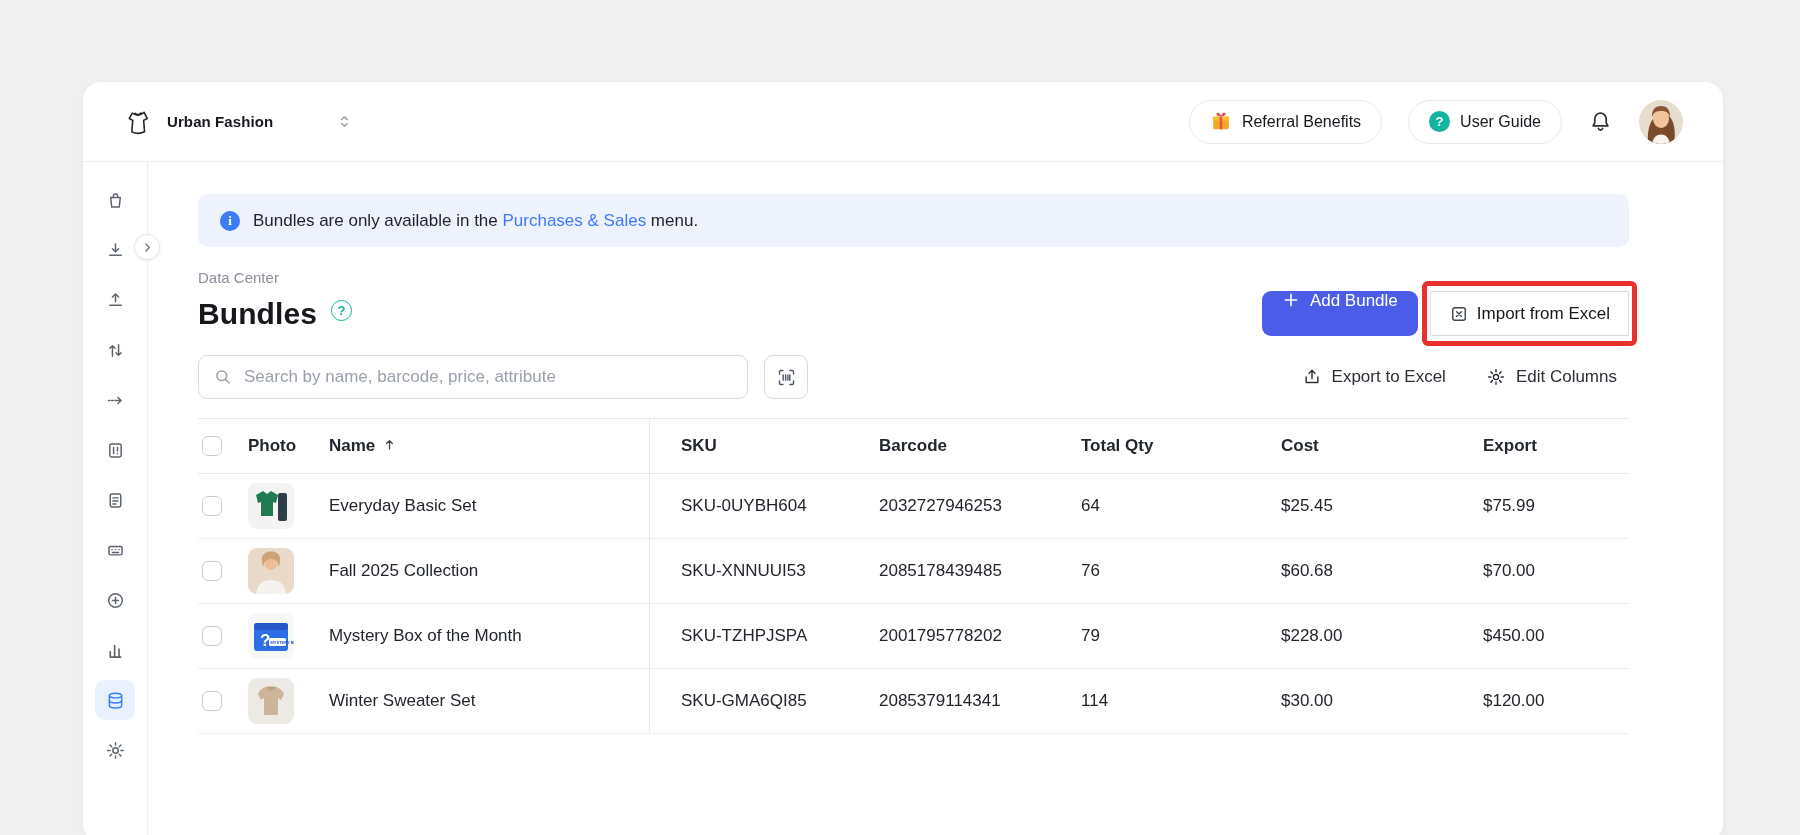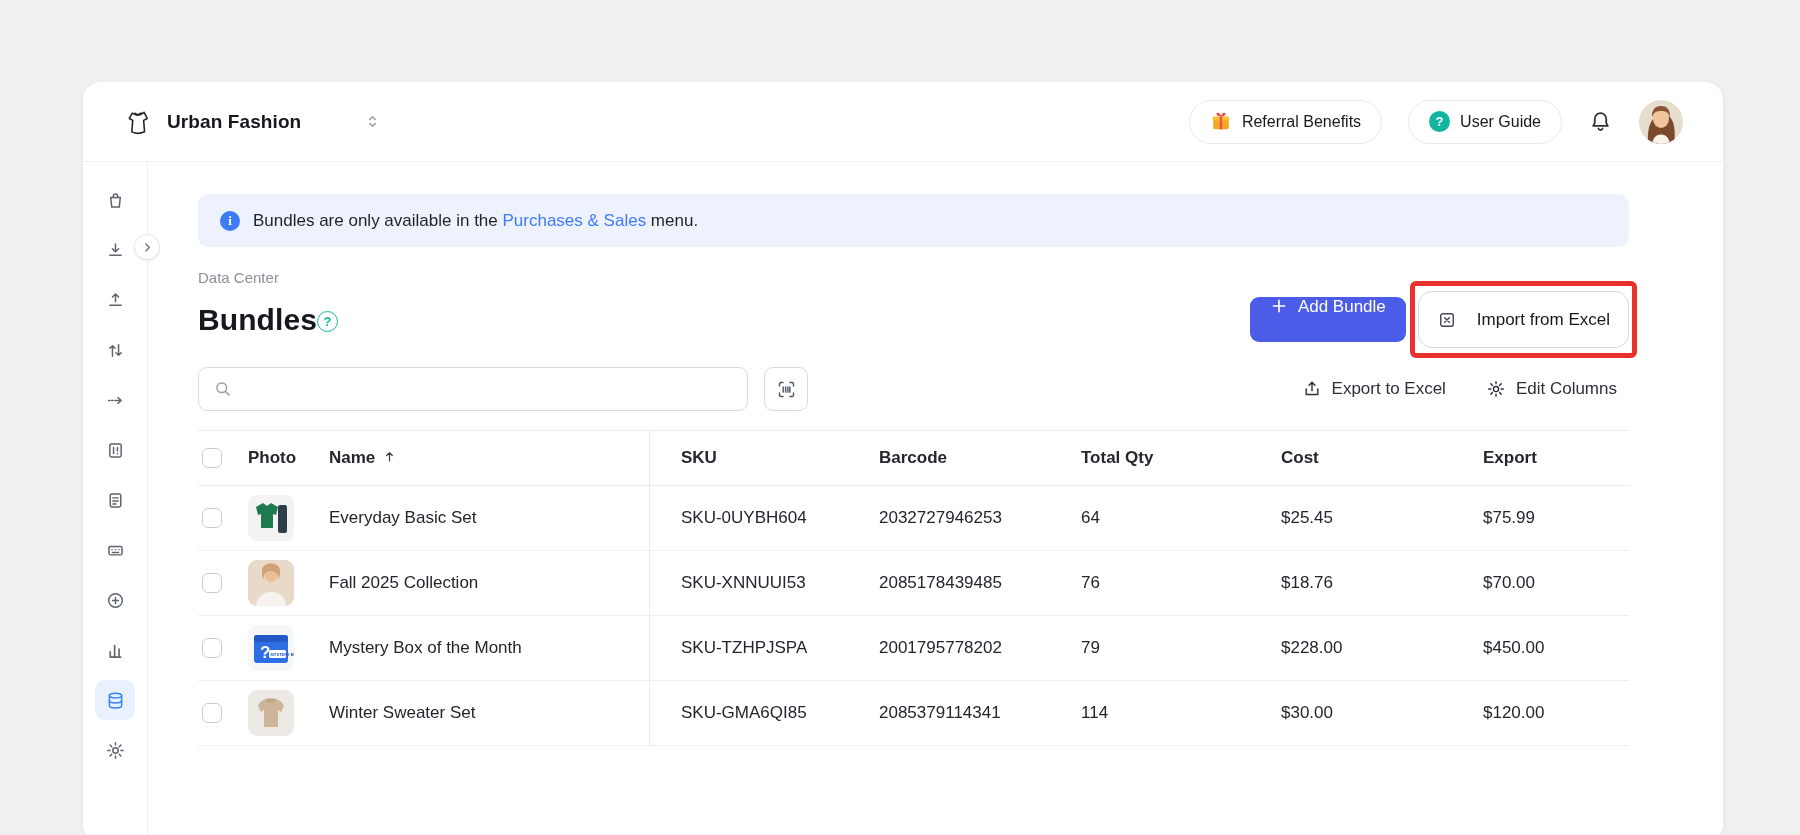--- a/index.html
+++ b/index.html
@@ -5,21 +5,21 @@
   *{margin:0;padding:0;box-sizing:border-box}
   html,body{width:1800px;height:835px}
   body{font-family:"Liberation Sans",sans-serif;background:#f0f0f1;position:relative;overflow:hidden;color:#1f2329}
 
   .app-card{position:absolute;left:83px;top:82px;width:1640px;height:760px;background:#fff;
     border-radius:18px;box-shadow:0 2px 8px rgba(20,24,40,.05);display:flex;flex-direction:column;overflow:hidden}
 
   
   .topbar{height:80px;min-height:80px;display:flex;align-items:center;padding:0 40px;border-bottom:1px solid #edeff2}
   .brand-logo{width:30px;height:30px;flex:none}
-  .brand-name{font-size:19px;font-weight:700;margin-left:14px;color:#16181d;letter-spacing:.1px}
+  .brand-name{font-size:15px;font-weight:700;margin-left:14px;color:#16181d;letter-spacing:.1px}
   .selector{margin-left:62px;display:flex;cursor:pointer;color:#9aa1ab}
   .top-right{margin-left:auto;display:flex;align-items:center;gap:26px}
   .pill{display:flex;align-items:center;gap:10px;height:44px;padding:12px 20px;border:1px solid #e7e9ec;
     border-radius:22px;background:#fff;font-size:16px;font-weight:500;color:#16181d;cursor:pointer;white-space:nowrap}
   .qmark{width:21px;height:21px;border-radius:50%;background:#12b5a0;color:#fff;font-size:13px;font-weight:700;
     display:flex;align-items:center;justify-content:center;flex:none}
   .bell-btn{display:flex;cursor:pointer;color:#2b2f36}
   .avatar{width:44px;height:44px;border-radius:50%;overflow:hidden;cursor:pointer;flex:none}
 
   
@@ -35,29 +35,29 @@
 
   
   .content{flex:1;padding:32px 94px 0 50px;min-width:0}
   .banner{height:53px;background:#edf2fd;border-radius:10px;display:flex;align-items:center;padding:0 22px;gap:13px;font-size:17px;color:#1f2329}
   .info-dot{width:20px;height:20px;border-radius:50%;background:#3e7bf6;color:#fff;font-size:13px;font-weight:700;
     display:flex;align-items:center;justify-content:center;flex:none;font-family:"Liberation Serif",serif}
   .banner .link{color:#3e7bf6;font-weight:500;cursor:pointer;text-decoration:none}
 
   .breadcrumb{margin-top:22px;font-size:15px;color:#8b909a}
   .title-row{margin-top:5px;display:flex;align-items:center;justify-content:space-between}
-  .title-left{display:flex;align-items:center;}
+  .title-left{display:flex;gap:14px}
   h1{font-size:30px;font-weight:700;color:#16181d;letter-spacing:.1px}
   .help-ring{width:21px;height:21px;border-radius:50%;border:1.6px solid #12b5a0;color:#12b5a0;font-size:13px;
     font-weight:700;display:flex;align-items:center;justify-content:center;cursor:pointer;margin-top:3px}
   .actions{display:flex;align-items:center;gap:12px}
   .btn-primary{display:flex;align-items:flex-start;gap:10px;height:45px;padding:0 20px;background:#4a5ce8;color:#fff;
     border:none;border-radius:9px;font-size:17px;font-weight:500;cursor:pointer;font-family:inherit}
-  .btn-outline{display:flex;align-items:center;gap:20px;height:57px;padding:0 18px;background:#fff;
-    border:1px solid #d7dbe0;border-radius:14px;font-size:17px;font-weight:500;color:#16181d;cursor:pointer;font-family:inherit}
+  .btn-outline{display:flex;align-items:center;gap:8px;height:45px;padding:0 18px;background:#fff;
+    border:1px solid #d7dbe0;border-radius:1px;font-size:17px;font-weight:500;color:#16181d;cursor:pointer;font-family:inherit}
   .annotate{position:relative}
   .annotation-box{position:absolute;left:-8px;right:-8px;top:-10px;bottom:-10px;border:5px solid #e8312c;border-radius:6px;pointer-events:none;z-index:2}
 
   .tools-row{margin-top:19px;display:flex;align-items:center;justify-content:space-between}
   .search-wrap{display:flex;align-items:center;gap:16px}
   .search-box{width:550px;height:44px;border:1px solid #d7dbe0;border-radius:9px;display:flex;align-items:center;
     padding:0 14px;gap:11px;background:#fff}
   .search-box input{border:none;outline:none;flex:1;font-size:17px;color:#1f2329;font-family:inherit;background:transparent}
   .search-box input::placeholder{color:#9aa1ab}
   .icon-btn{width:44px;height:44px;border:1px solid #d7dbe0;border-radius:9px;background:#fff;display:flex;
@@ -254,20 +254,21 @@
 
       <div class="tools-row">
         <div class="search-wrap">
           <div class="search-box">
             <span>
               <svg width="20" height="20" viewBox="0 0 24 24" fill="none" stroke="#98a0aa" stroke-width="1.8" stroke-linecap="round">
                   <circle cx="10.5" cy="10.5" r="5.8"></circle>
                   <path d="M15 15l4.3 4.3"></path>
                 </svg>
             </span>
+            <input type="text" placeholder="Search by name, barcode, price, attribute" style="">
           </div>
           <button class="icon-btn">
             <svg width="21" height="21" viewBox="0 0 24 24" fill="none" stroke="currentColor" stroke-width="1.6" stroke-linecap="round" stroke-linejoin="round">
               <path d="M4 8V5.5A1.5 1.5 0 0 1 5.5 4H8M16 4h2.5A1.5 1.5 0 0 1 20 5.5V8M20 16v2.5a1.5 1.5 0 0 1-1.5 1.5H16M8 20H5.5A1.5 1.5 0 0 1 4 18.5V16"></path>
               <path d="M8.2 9v6M11 9v6M13.6 9v6M15.8 9v6"></path>
             </svg>
           </button>
         </div>
         <div class="text-actions">
           <span class="text-btn">
@@ -337,21 +338,21 @@
               <path d="M14 13c-1-7 4-9.5 9-9.5s10 2.5 9 9.5c0 3-1 5-2 6 1-5-2-8-7-8s-8 3-7 8c-1-1-2-3-2-6z" fill="#cfa277"></path>
               <path d="M8 46c1-10 7-14 15-14s14 4 15 14z" fill="#f6f3ee"></path>
             </svg>
           </span>
           <span class="cell-name">
               <span>Fall 2025 Collection</span>
             </span>
           <span class="cell-sku">SKU-XNNUUI53</span>
           <span>2085178439485</span>
           <span>76</span>
-          <span>$18.76</span>
+          <span>$60.68</span>
           <span>$70.00</span>
         </div>
 
         <div class="trow data-row">
           <span class="cb"></span>
           <span>
             <svg class="ph" viewBox="0 0 46 46">
               <rect width="46" height="46" fill="#f6f7f8"></rect>
               <rect x="6" y="10" width="34" height="28" rx="3" fill="#2e6ee4"></rect>
               <rect x="6" y="10" width="34" height="7" rx="3" fill="#2458c6"></rect>

